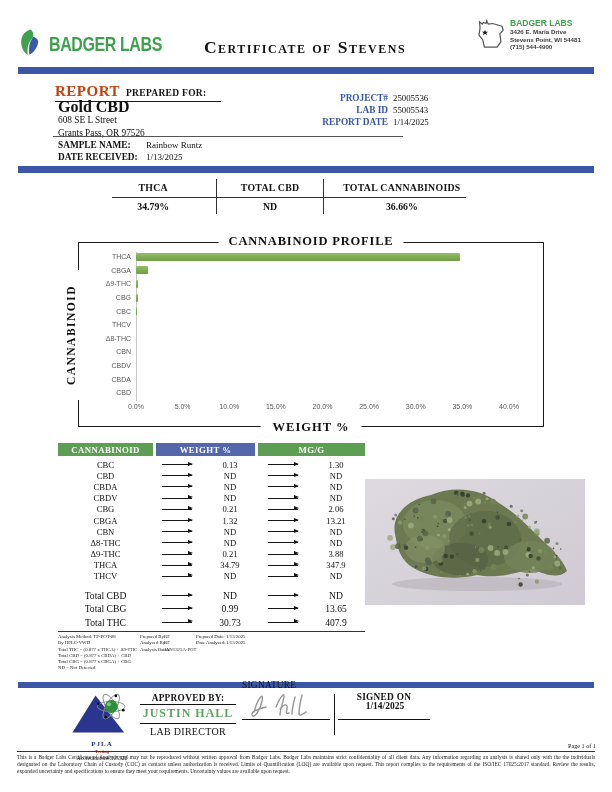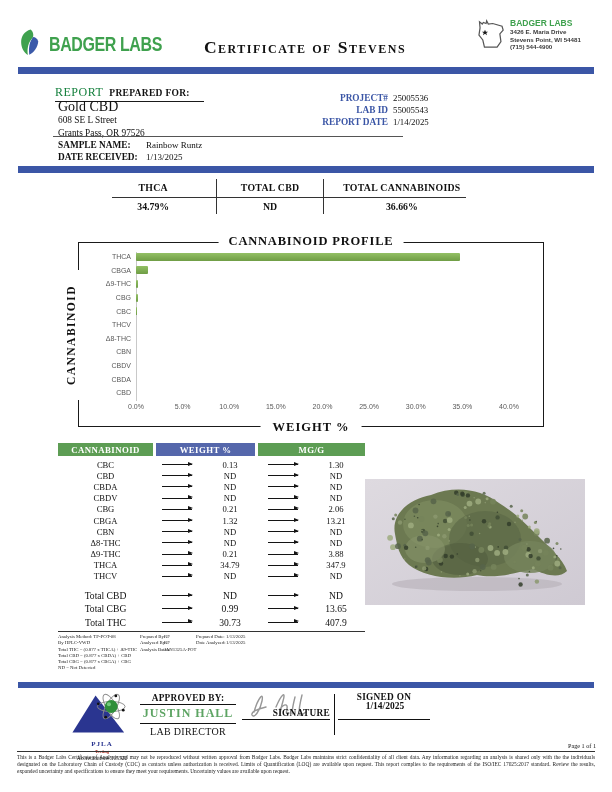--- a/index.html
+++ b/index.html
@@ -14,24 +14,24 @@
   .doc-title{left:140px;top:37px;width:330px;text-align:center;font-size:17.5px;font-weight:bold;
              font-variant:small-caps;letter-spacing:1.5px;}
   .lab-block{left:474px;top:18px;display:flex;gap:3px;align-items:flex-start;}
   .lab-text{display:flex;flex-direction:column;font-family:"Liberation Sans",sans-serif;}
   .lab-name{font-size:8.5px;font-weight:bold;color:#3fa14e;white-space:nowrap;}
   .lab-addr{font-size:6.2px;font-weight:bold;color:#3a3a3a;line-height:7.6px;white-space:nowrap;}
   .blue-bar{left:18px;width:576px;height:7px;background:#3b56a6;}
 
   
   .rep-heading{left:55px;top:82px;border-bottom:1.5px solid #1a1a1a;padding:0 14px 1px 0;white-space:nowrap;}
-  .rep-word{font-size:12px;font-weight:normal;color:#15803d;letter-spacing:.5px;}
+  .rep-word{font-size:15px;font-weight:bold;color:#c2410c;letter-spacing:.5px;}
   .rep-suffix{font-size:9.5px;font-weight:bold;color:#111;margin-left:6px;letter-spacing:.3px;}
   .client{left:58px;top:100px;line-height:13.5px;}
-  .client-name{font-size:14px;font-weight:normal;}
+  .client-name{font-size:16px;font-weight:bold;}
   .client-addr{font-size:9.3px;}
   .meta{left:245px;top:93px;width:200px;}
   .meta-row{display:flex;align-items:baseline;height:11.8px;}
   .meta-label{flex:1;text-align:right;color:#3b56a6;font-weight:bold;font-size:9.3px;}
   .meta-value{width:52px;margin-left:5px;font-size:8.8px;}
   .thin-line{left:53px;top:136px;width:350px;height:1px;background:#555;}
   .sample{left:58px;top:140px;}
   .sample-row{display:flex;height:12px;align-items:baseline;}
   .s-label{width:88px;font-weight:bold;font-size:9.3px;}
   .s-value{font-size:9px;}
@@ -94,21 +94,21 @@
   .pjla{left:60px;top:689px;width:84px;text-align:center;line-height:1;}
   .pjla-name{font-size:7px;font-weight:bold;color:#2a3590;letter-spacing:1px;margin-top:1px;}
   .pjla-sub{font-size:4.6px;font-weight:bold;color:#b03326;margin-top:1.5px;}
   .pjla-accr{font-size:5.5px;color:#111;margin-top:2px;}
   .approved{left:140px;top:693px;width:96px;text-align:center;}
   .app-label{font-size:9.3px;font-weight:bold;border-bottom:1px solid #111;padding-bottom:1px;letter-spacing:.3px;}
   .app-name{font-size:12px;font-weight:bold;color:#5da463;letter-spacing:1px;border-bottom:1px solid #111;
             padding:1px 0 2px 0;}
   .app-title{font-size:10px;padding-top:2px;letter-spacing:.3px;}
   .sig-line{left:242px;top:719px;width:88px;height:1px;background:#111;}
-  .sig-label{left:242px;top:708px;width:88px;text-align:right;font-size:9.3px;font-weight:bold;letter-spacing:.3px;}
+  .sig-label{left:242px;top:680px;width:88px;text-align:left;font-size:9.3px;font-weight:normal;letter-spacing:.3px;}
   .sig-divider{left:334px;top:694px;width:1px;height:41px;background:#111;}
   .signed-date{left:340px;top:701px;width:90px;text-align:center;font-size:9.5px;font-weight:bold;}
   .date-line{left:338px;top:719px;width:92px;height:1px;background:#111;}
   .date-label{left:338px;top:692px;width:92px;text-align:center;font-size:9.3px;font-weight:bold;letter-spacing:.3px;}
   .page-num{right:16px;top:742px;font-size:6.2px;}
   .disclaimer{left:17px;top:751px;width:578px;border-top:1px solid #333;padding-top:2px;font-size:5.4px;
               line-height:6.9px;color:#222;text-align:justify;}
 </style>
 </head>
 <body>

